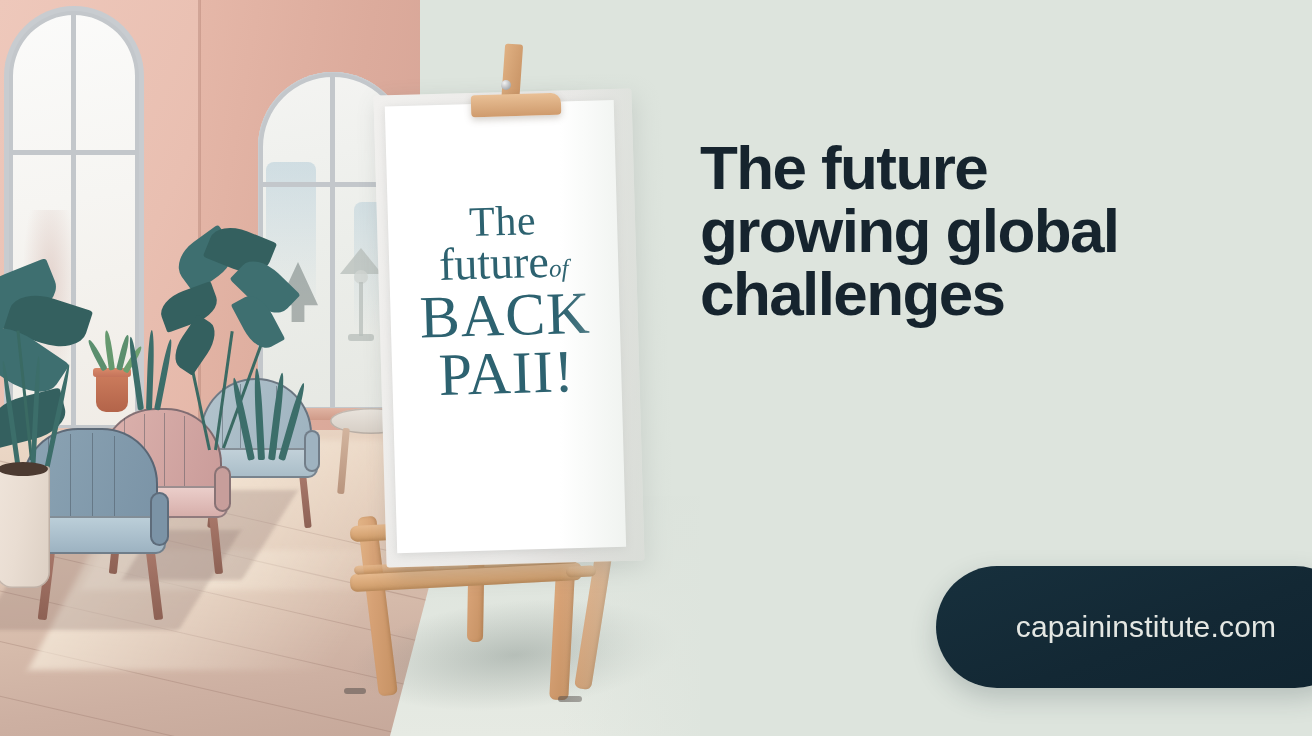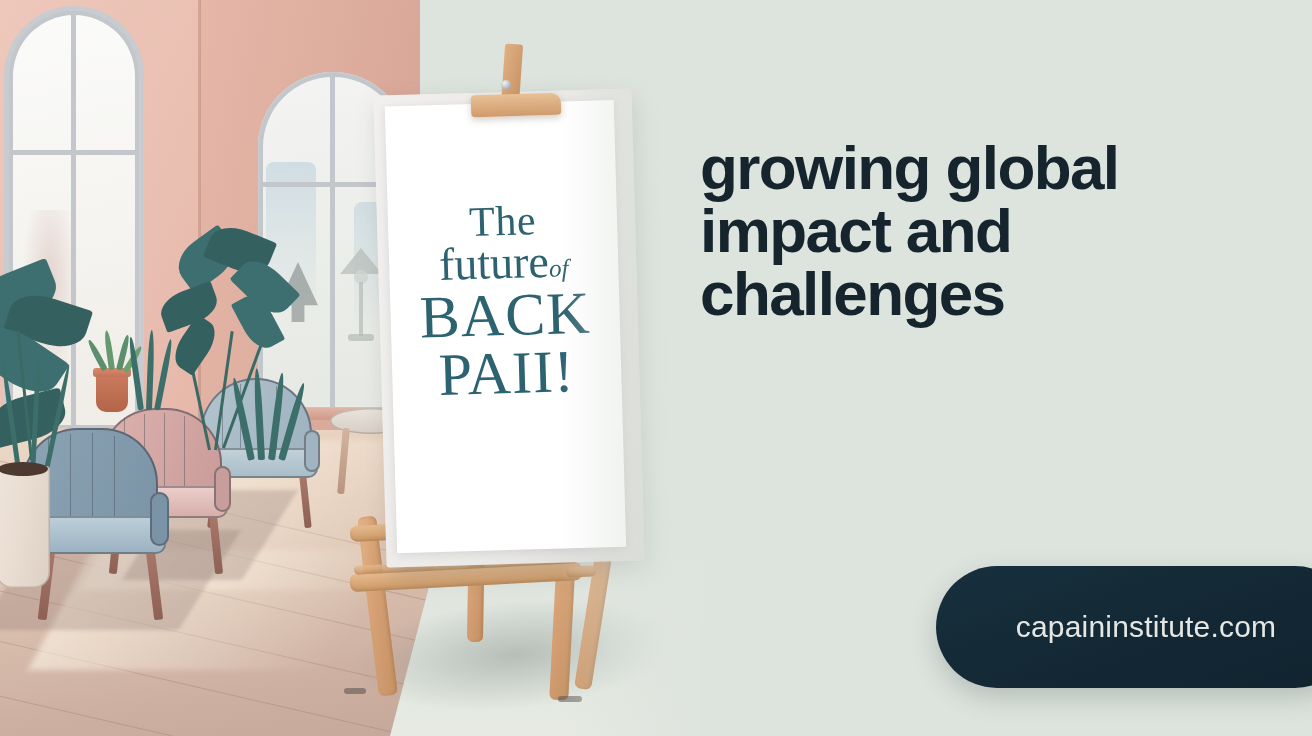--- a/index.html
+++ b/index.html
@@ -449,22 +449,22 @@
 
       <div class="clip-stem"></div>
       <div class="clip-jaw"></div>
       <div class="clip-pin"></div>
     </div>
 
     <div class="feather"></div>
   </div>
 
   <h1 class="headline">
+    <span class="ln">The future</span>
     <span class="ln">growing global</span>
-    <span class="ln">impact and</span>
     <span class="ln">challenges</span>
   </h1>
 
   <div class="badge">
     <span class="badge-text">capaininstitute.com</span>
   </div>
 
 </div>
 
 </body></html>

